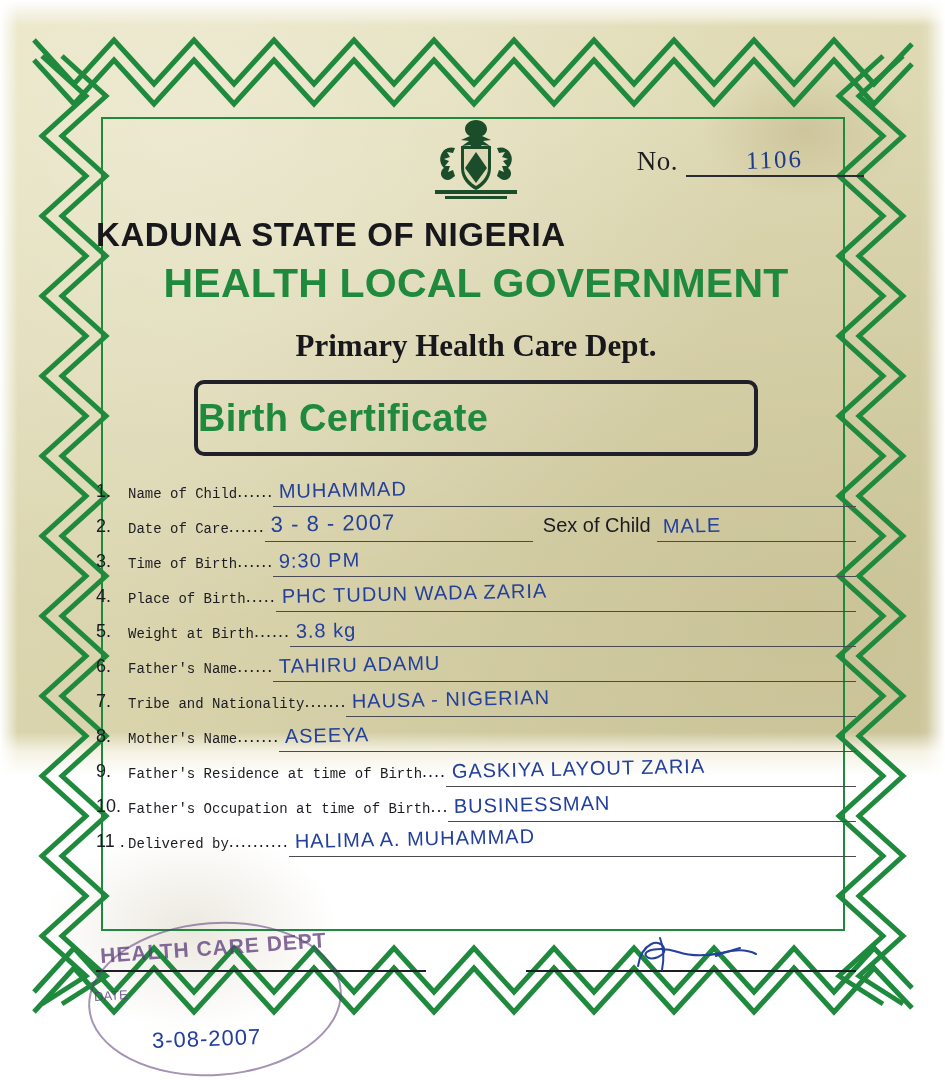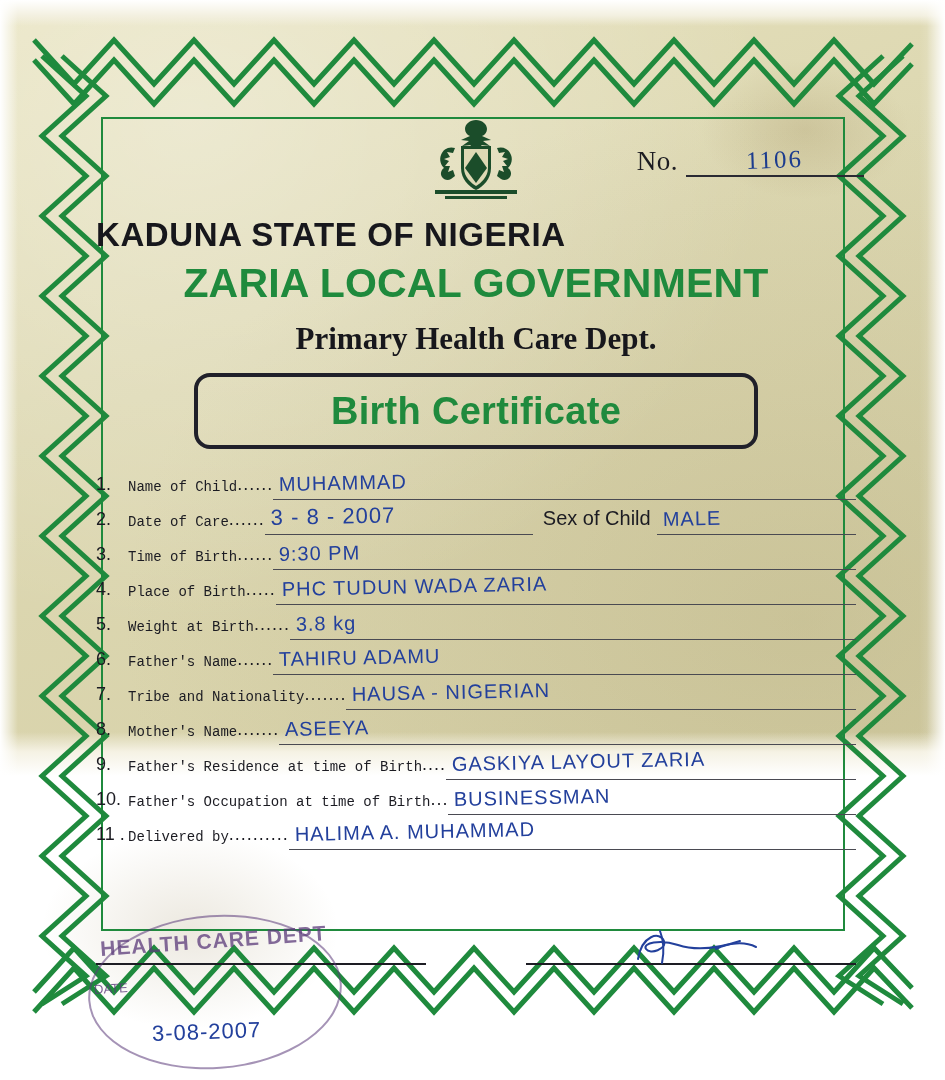--- a/index.html
+++ b/index.html
@@ -123,32 +123,31 @@
     letter-spacing: 0.2px;
     color: #1f8a3d;
     margin-top: 6px;
   }
   .dept-line {
     text-align: center;
     font-family: "Liberation Serif", serif;
     font-weight: bold;
     font-size: 31px;
     color: #17171c;
-    margin-top: 14px;
+    margin-top: 21px;
   }
 
   .title-box {
     margin: 16px auto 0 auto;
     width: 556px;
     height: 68px;
     border: 4px solid #20202a;
-    border-radius: 16px;
+    border-radius: 10px;
     display: flex;
     align-items: center;
-    justify-content: center;
   }
   .title-text {
     font-family: "Liberation Sans", sans-serif;
     font-weight: bold;
     font-size: 38px;
     color: #1f8a3d;
     letter-spacing: 0.3px;
   }
 
   
@@ -345,21 +344,21 @@
     </div>
 
     <div class="no-line">
       <span class="no-label">No.</span>
       <span class="no-value-wrap">
         <span class="no-value">1106</span>
       </span>
     </div>
 
     <div class="state-line">KADUNA STATE OF NIGERIA</div>
-    <div class="lg-line">ZARIA LOCAL GOVERNMENT</div>
+    <div class="lg-line">HEALTH LOCAL GOVERNMENT</div>
     <div class="dept-line">Primary Health Care Dept.</div>
 
     <div class="title-box">
       <span class="title-text">Birth Certificate</span>
     </div>
 
     <div class="fields">
 
       <div class="field-row">
         <span class="fnum">1.</span>

